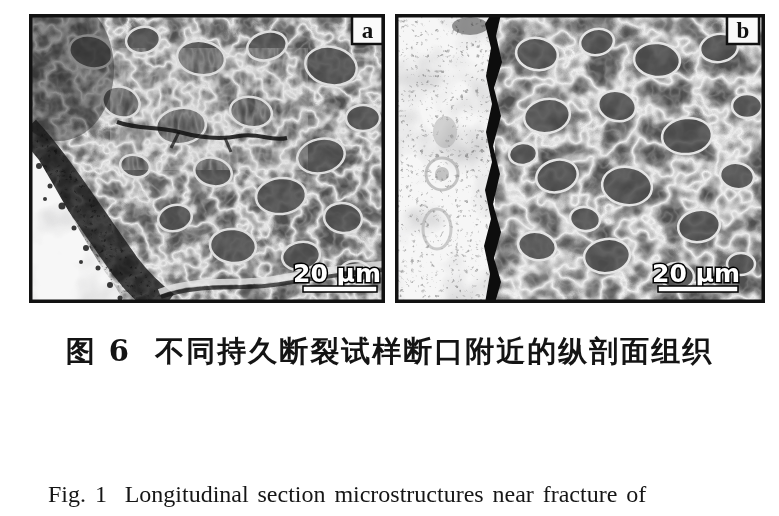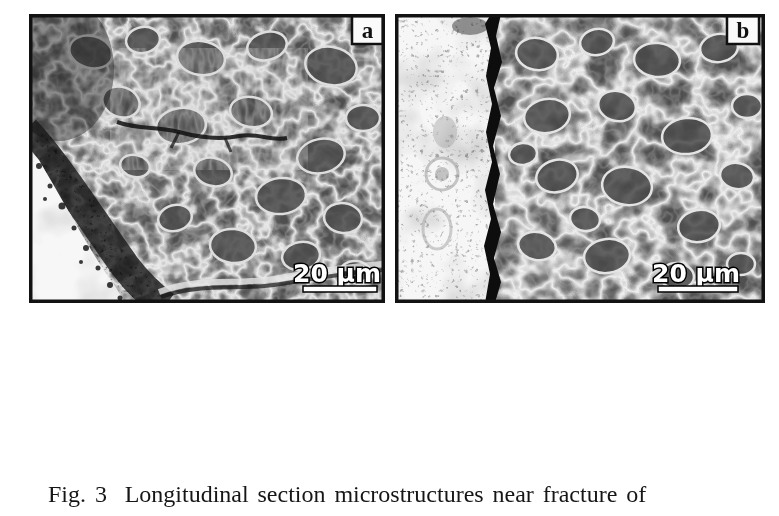--- a/index.html
+++ b/index.html
@@ -212,20 +212,21 @@
           <g>
             <rect x="332" y="2" width="32" height="28" fill="#fafafa" stroke="#111111" stroke-width="2.5"></rect>
             <text x="348" y="24" text-anchor="middle" font-family="Liberation Serif, serif" font-size="23" font-weight="bold" fill="#111111">b</text>
           </g>
           <rect x="0" y="0" width="370" height="289" fill="none" stroke="#121212" stroke-width="7"></rect>
         </g>
       </g>
     </svg>
   </div>
 
+  <div class="caption-zh">图 6  不同持久断裂试样断口附近的纵剖面组织</div>
 
   <div class="caption-en">
-    <div class="cl cl0">Fig. 3  Longitudinal section microstructures near fracture of</div>
+    <div class="cl cl0">Fig. 1  Longitudinal section microstructures near fracture of</div>
     
     
   </div>
 
 </div>
 
 </body></html>

